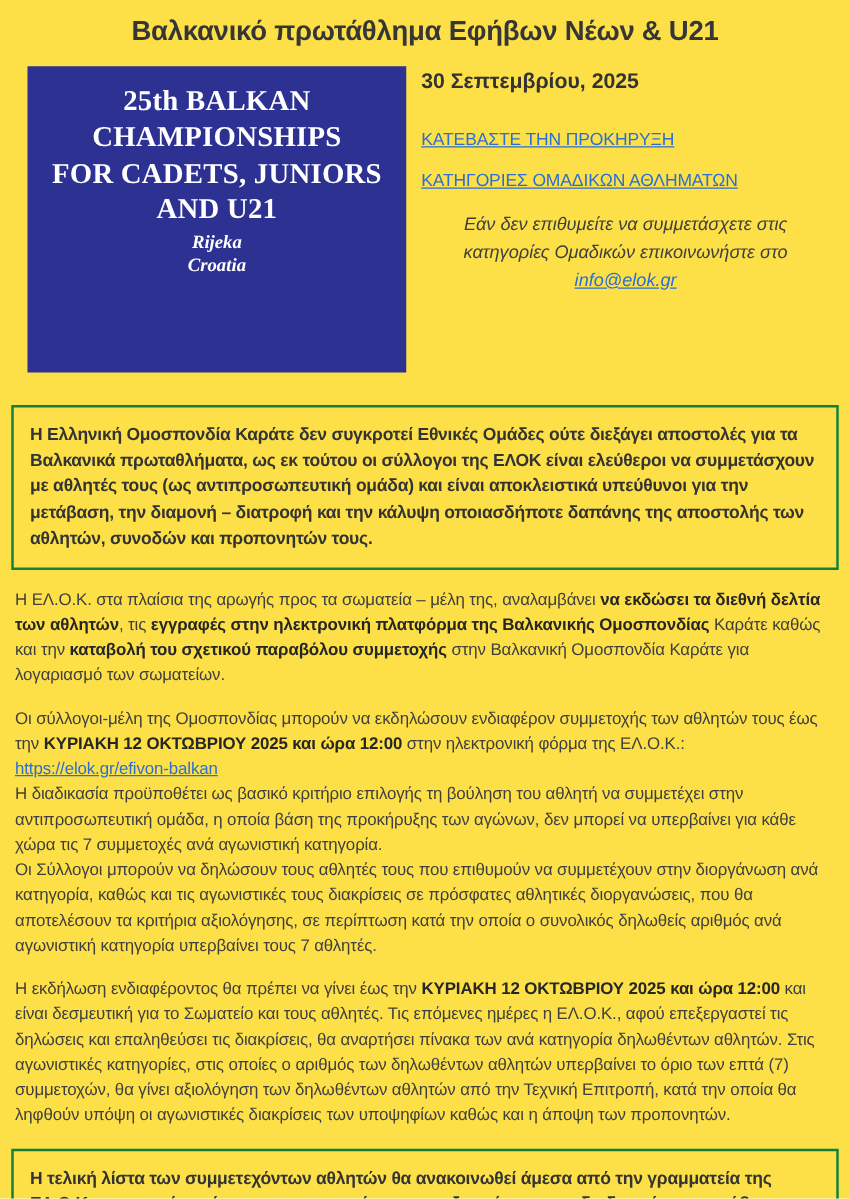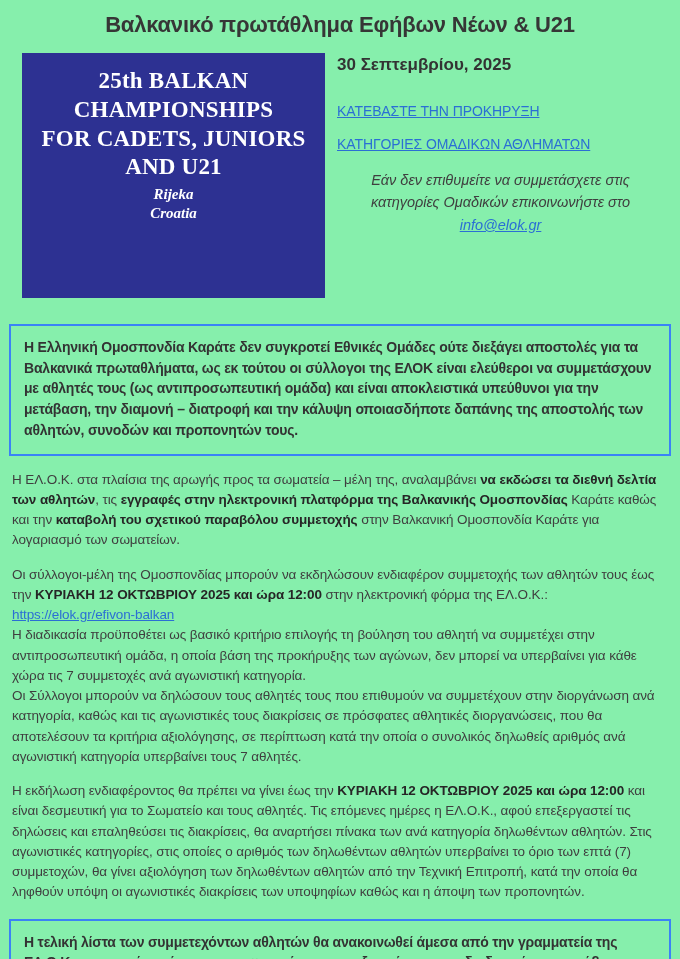--- a/index.html
+++ b/index.html
@@ -1,21 +1,21 @@
 <!DOCTYPE html>
 <html lang="el"><head>
 <meta charset="utf-8">
 <style>
   * { margin:0; padding:0; box-sizing:border-box; }
   html,body { background:#ffffff; }
   .page {
     position:relative;
     width:680px; height:959px;
     margin:0 auto;
-    background:#86efac;
+    background:#fde047;
     font-family:"Liberation Sans", sans-serif;
     color:#3f3f3f;
     overflow:hidden;
   }
   .page-title {
     padding-top:12px;
     text-align:center;
     font-size:22px;
     font-weight:700;
     color:#363636;
@@ -54,21 +54,21 @@
     margin-top:16px;
     font-style:italic;
     font-size:14.5px;
     line-height:1.55;
     color:#3f3f3f;
     padding-right:6px;
     text-align:center;
   }
   .side-note a { color:#2b6fd4; text-decoration:underline; }
   .alert {
-    border:2px solid #3b82f6;
+    border:2px solid #15803d;
     margin:26px 9px 0 9px;
     padding:11px 13px 13px 13px;
     font-weight:700;
     font-size:14px;
     line-height:1.48;
     color:#333333;
     letter-spacing:-0.2px;
   }
   .alert-bottom { margin-top:16px; }
   .para {

